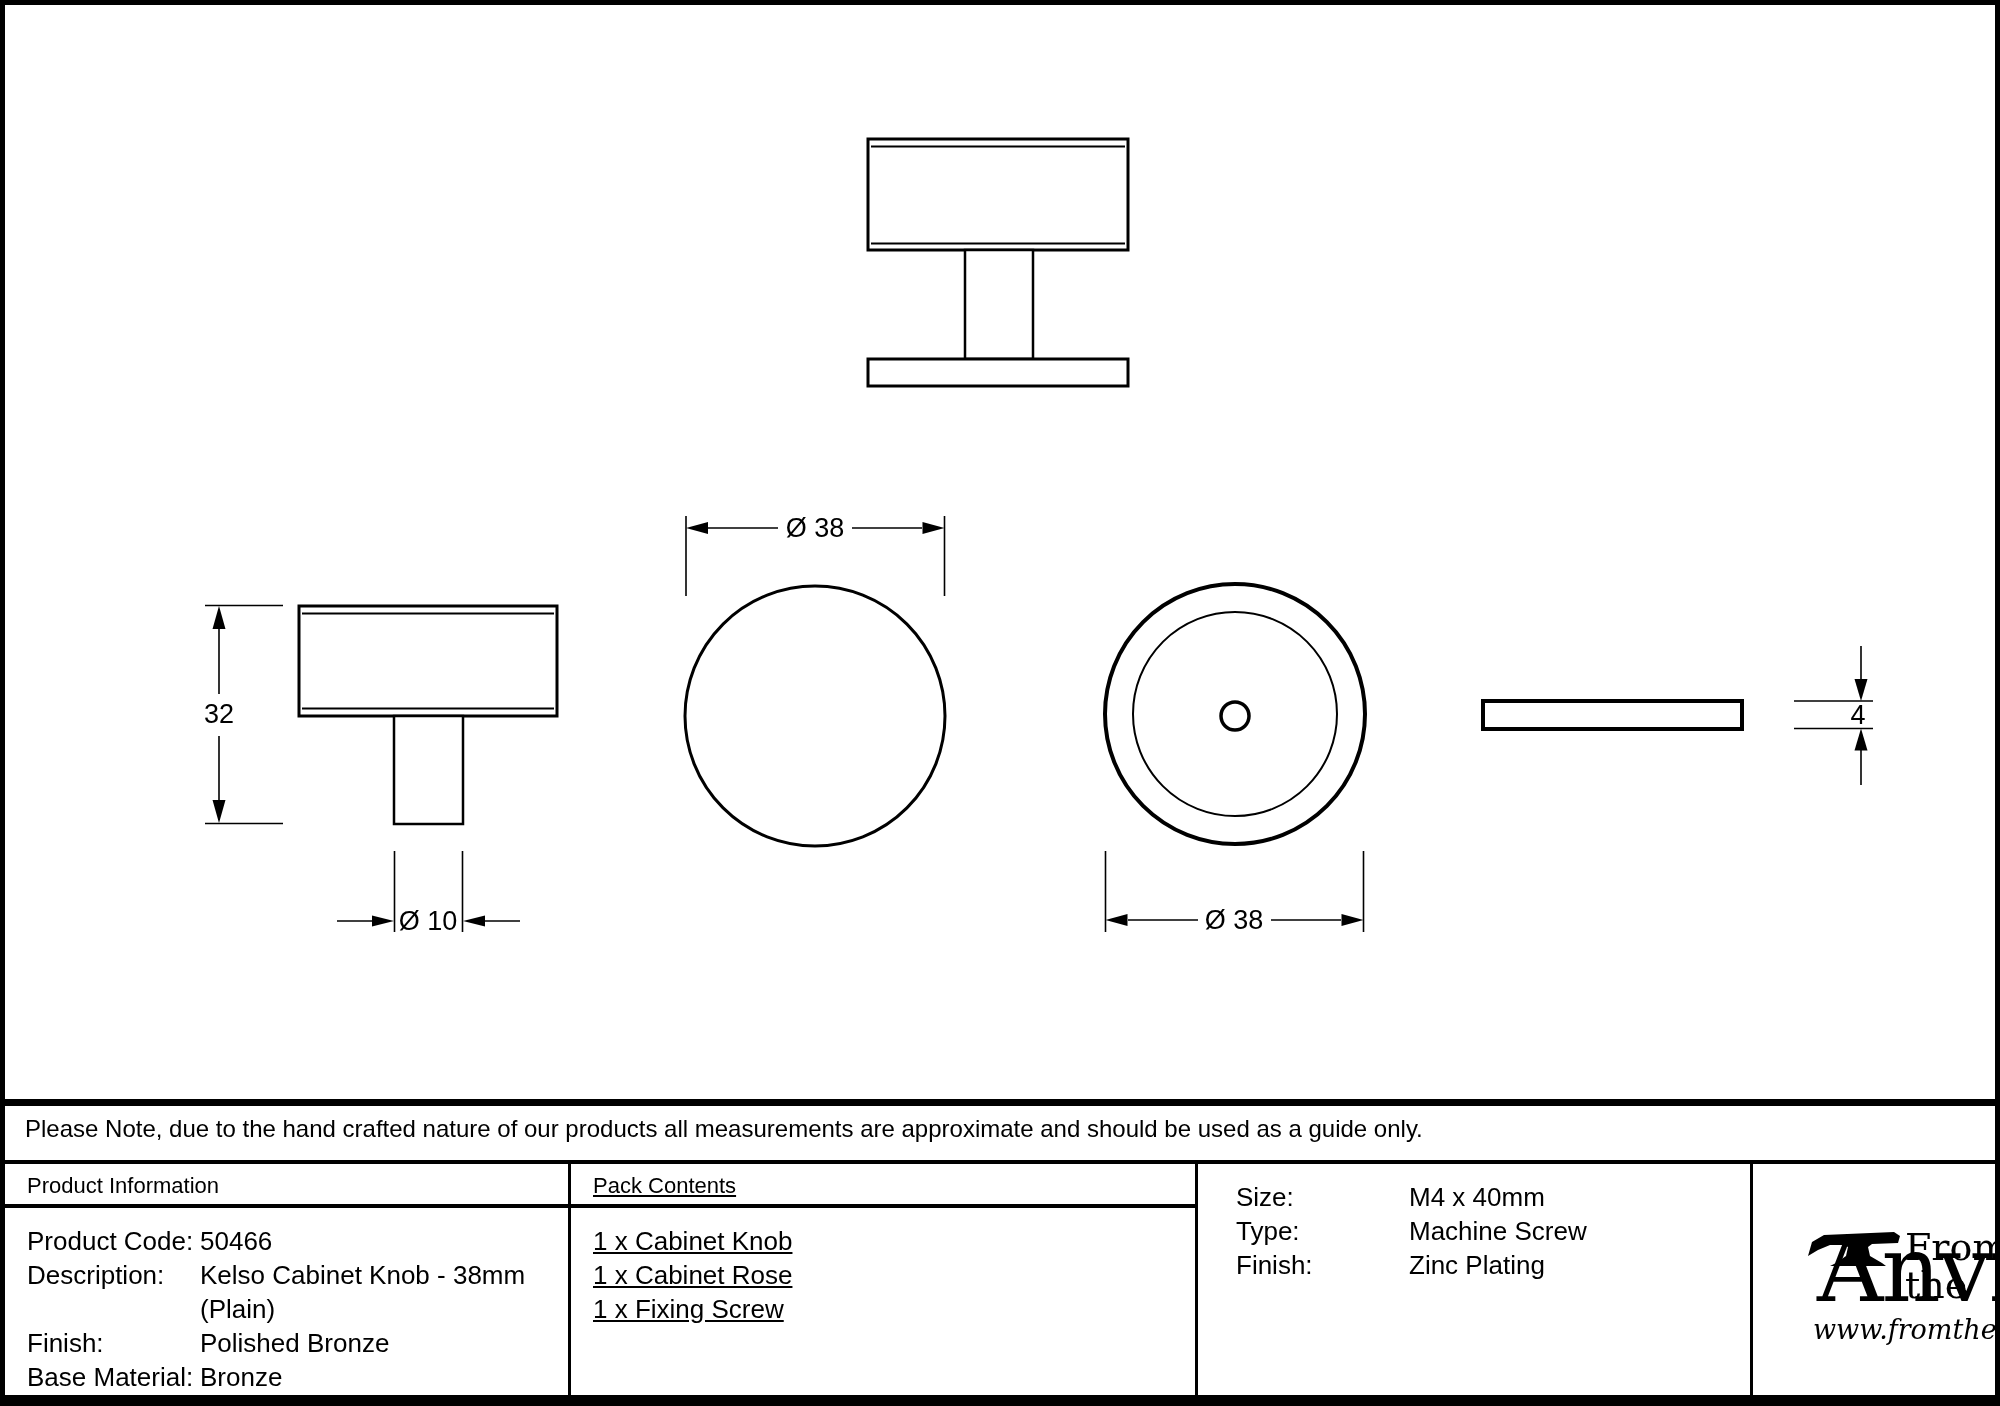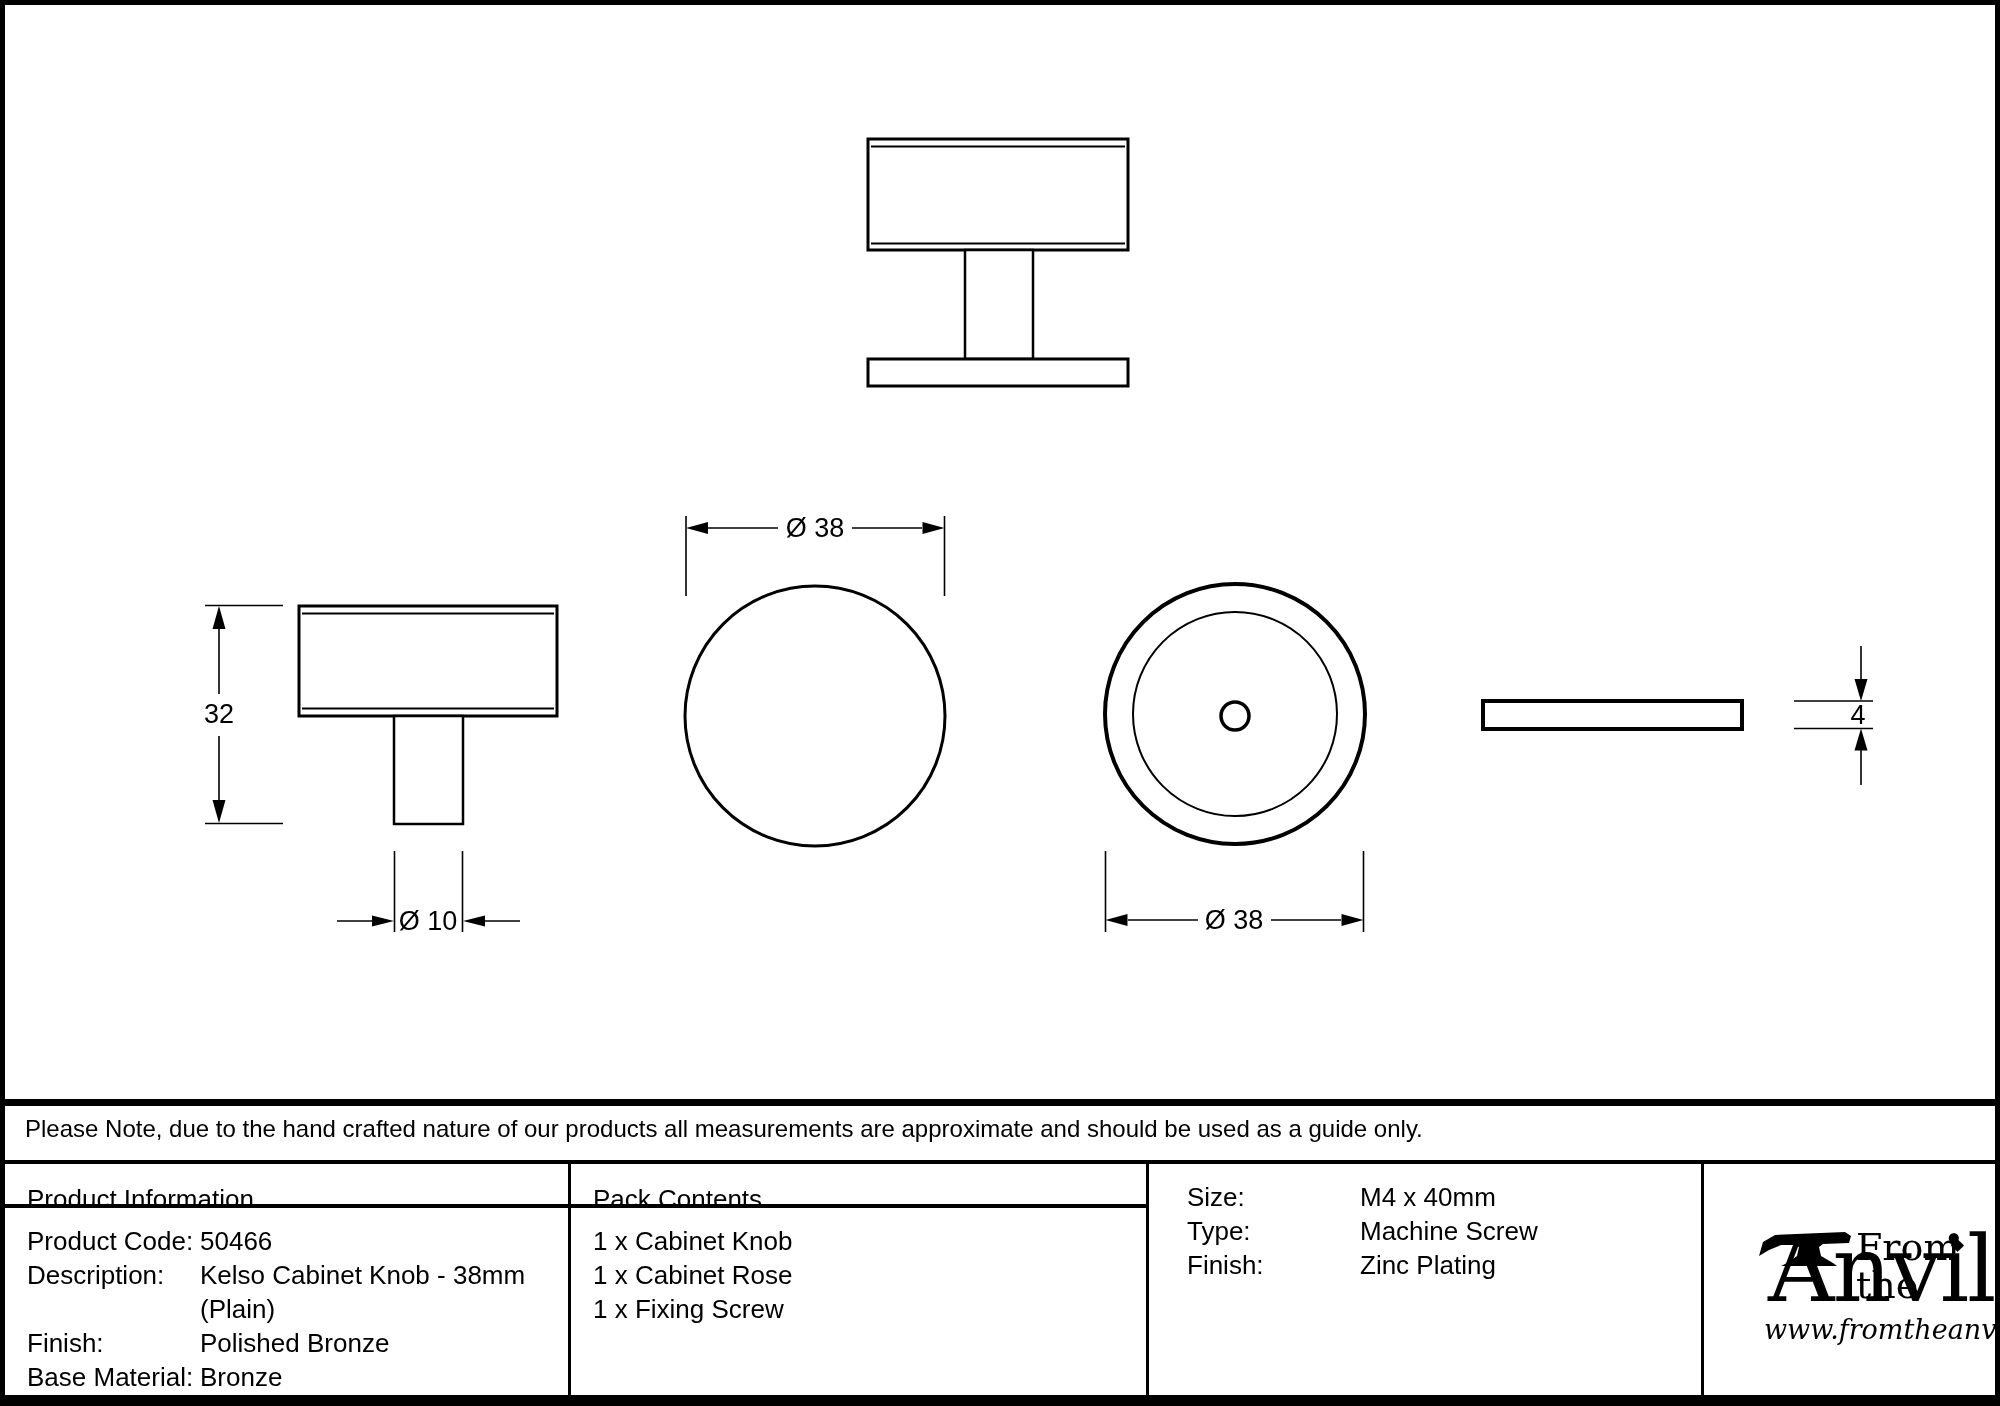--- a/index.html
+++ b/index.html
@@ -17,26 +17,26 @@
     position:absolute; left:0; top:1094px; width:100%; height:61px;
     border-top:7px solid #000; box-sizing:border-box;
     display:flex; align-items:center; padding:4px 0 12px 20px; font-size:24px;
   }
   .spec-table {
     position:absolute; left:0; top:1155px; width:100%; height:241px;
     border-top:4px solid #000; border-bottom:6px solid #000;
     box-sizing:border-box; display:flex;
   }
   .col { height:100%; box-sizing:border-box; }
-  .c1 { width:563px; } .c2 { width:578px; } .c3 { width:555px; }
+  .c1 { width:563px; } .c2 { width:627px;text-decoration:underline; } .c3 { width:555px; }
   .c4 { flex:1; position:relative; }
   .col + .col { border-left:3px solid #000; }
   .col-header {
     height:44px; box-sizing:border-box; border-bottom:4px solid #000;
-    font-size:26px; padding:20px 0 0 22px;
+    font-size:22px; padding:9px 0 0 22px;
   }
   .c3 .col-header { padding-left:25px; }
   .col-body { padding:16px 0 0 22px; font-size:26px; line-height:34px; }
   .c3 .col-body { padding-left:38px; }
   .kv { display:flex; align-items:flex-start; }
   .kv .k { width:173px; flex:none; }
   .c1 .kv .v { max-width:330px; }
   .pack-item { line-height:34px; }
   
   .logo-icon { position:absolute; left:55px; top:68px; }

